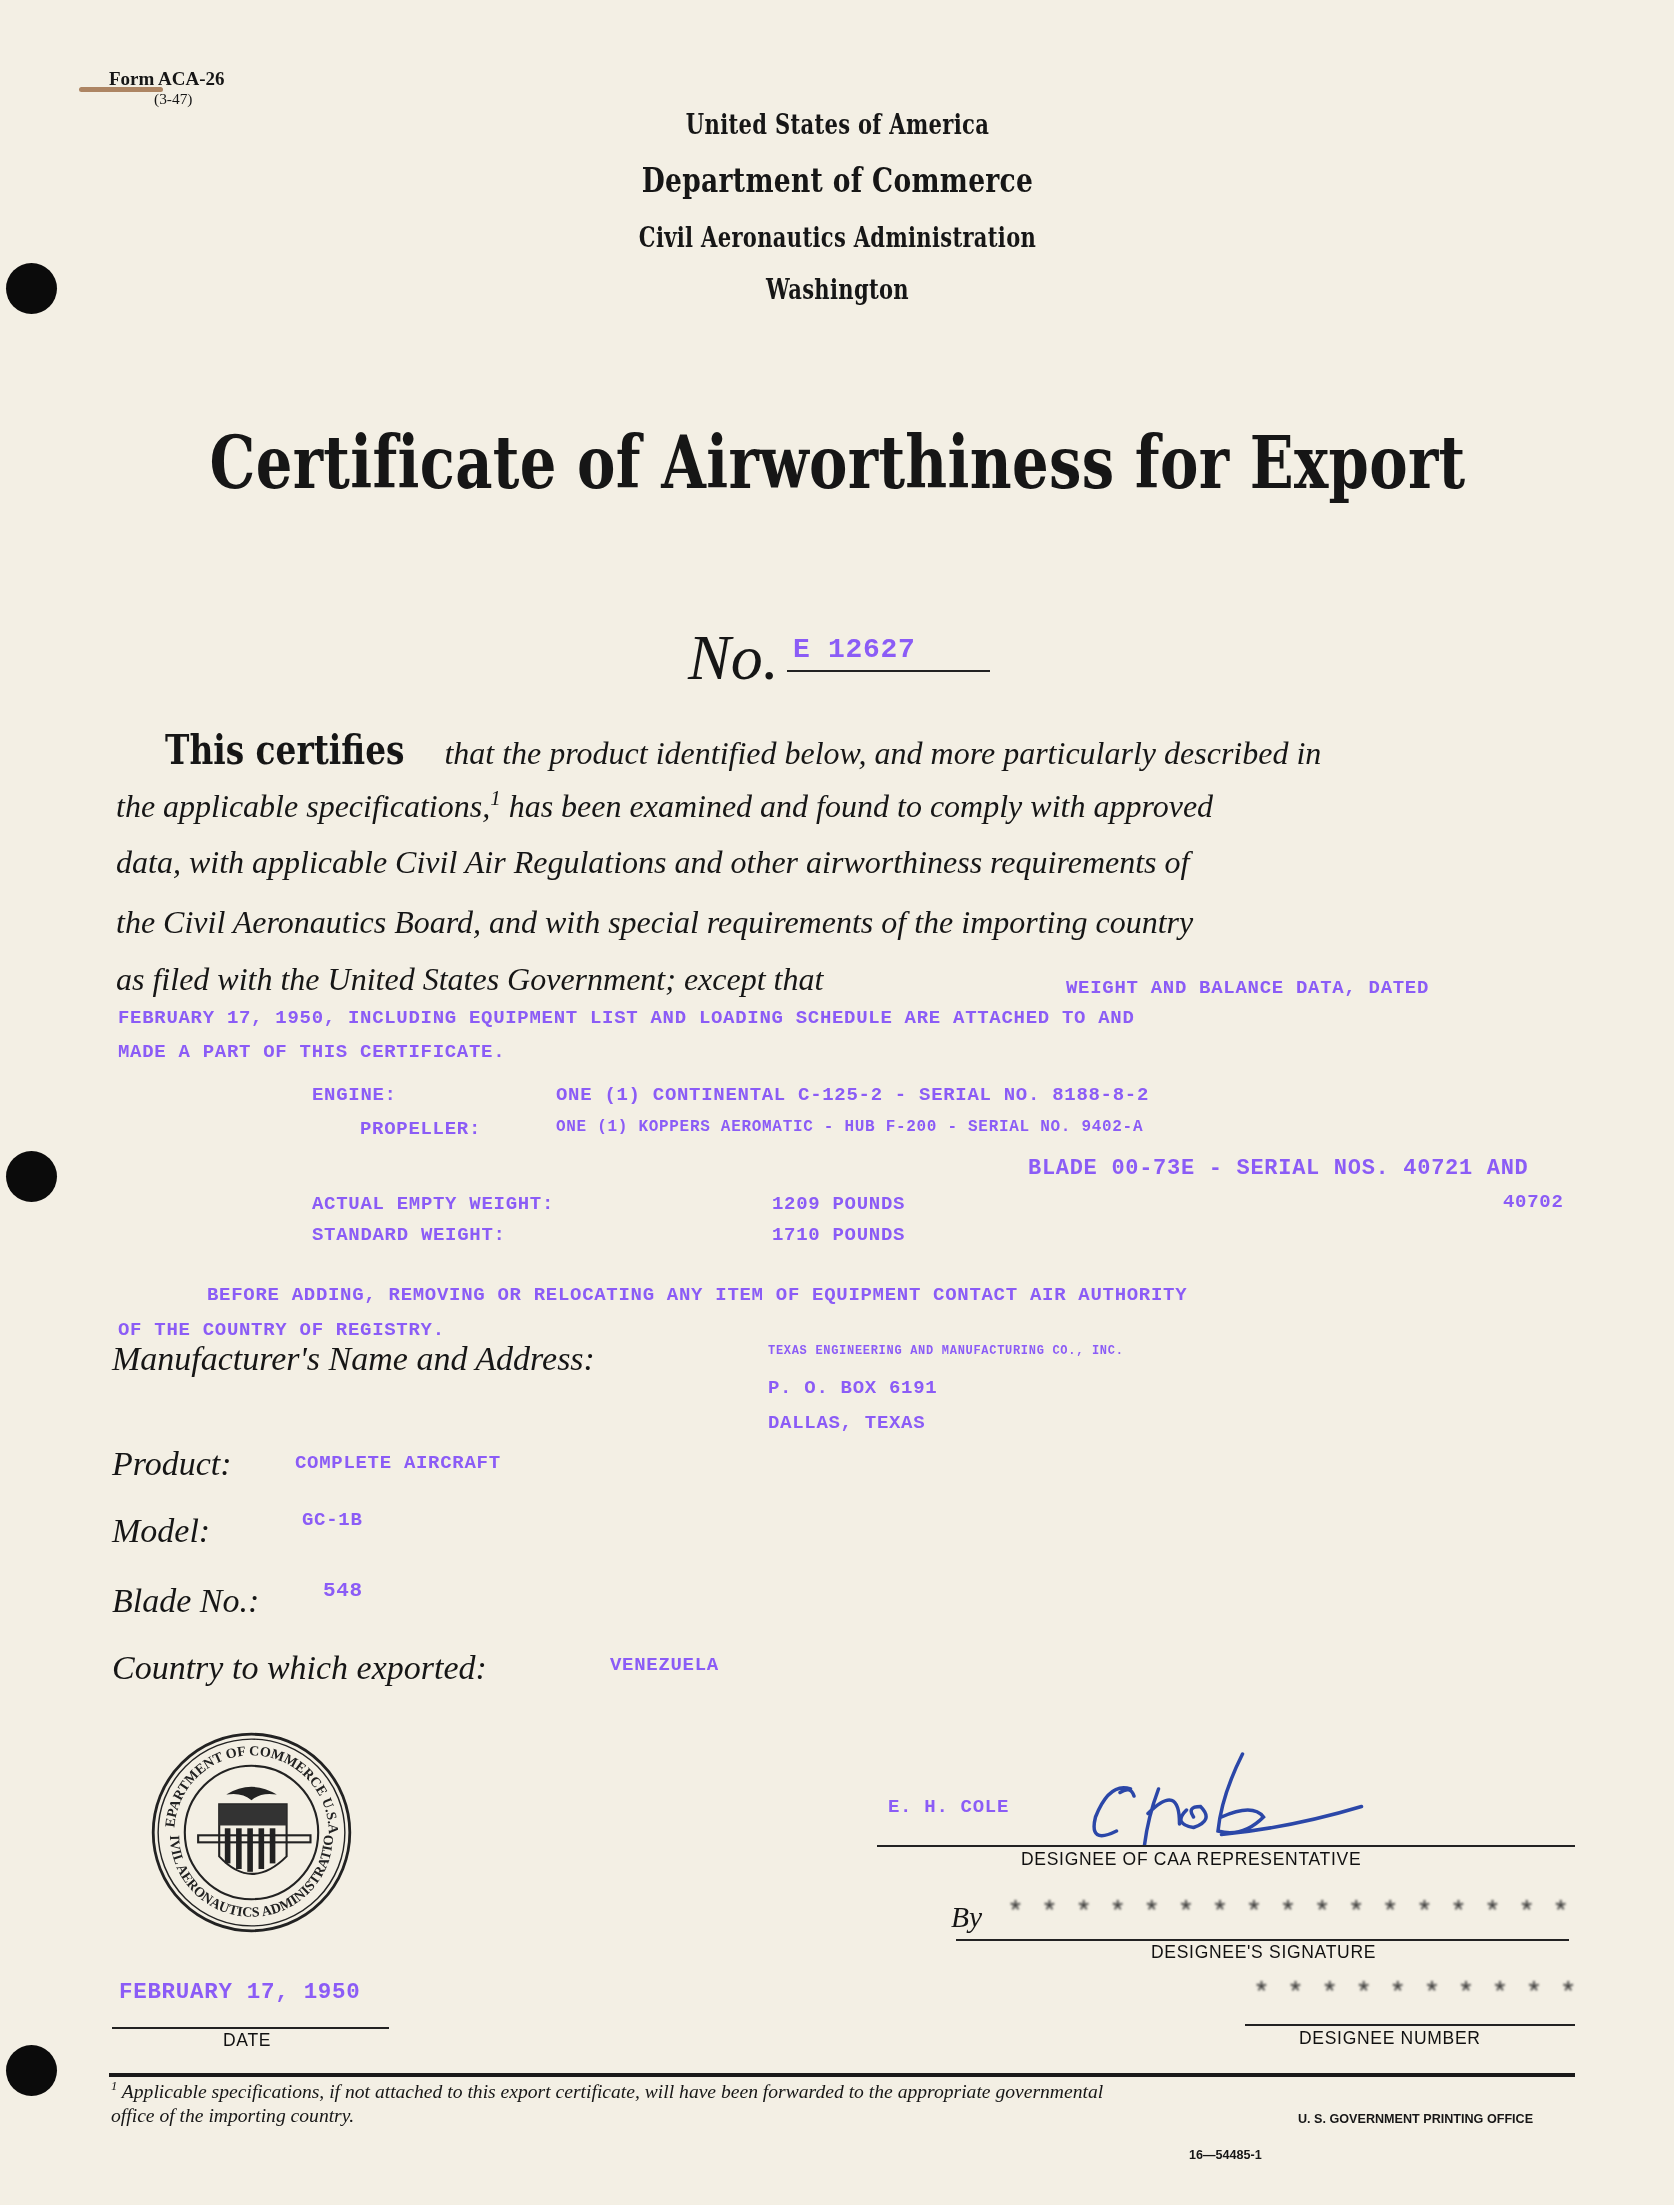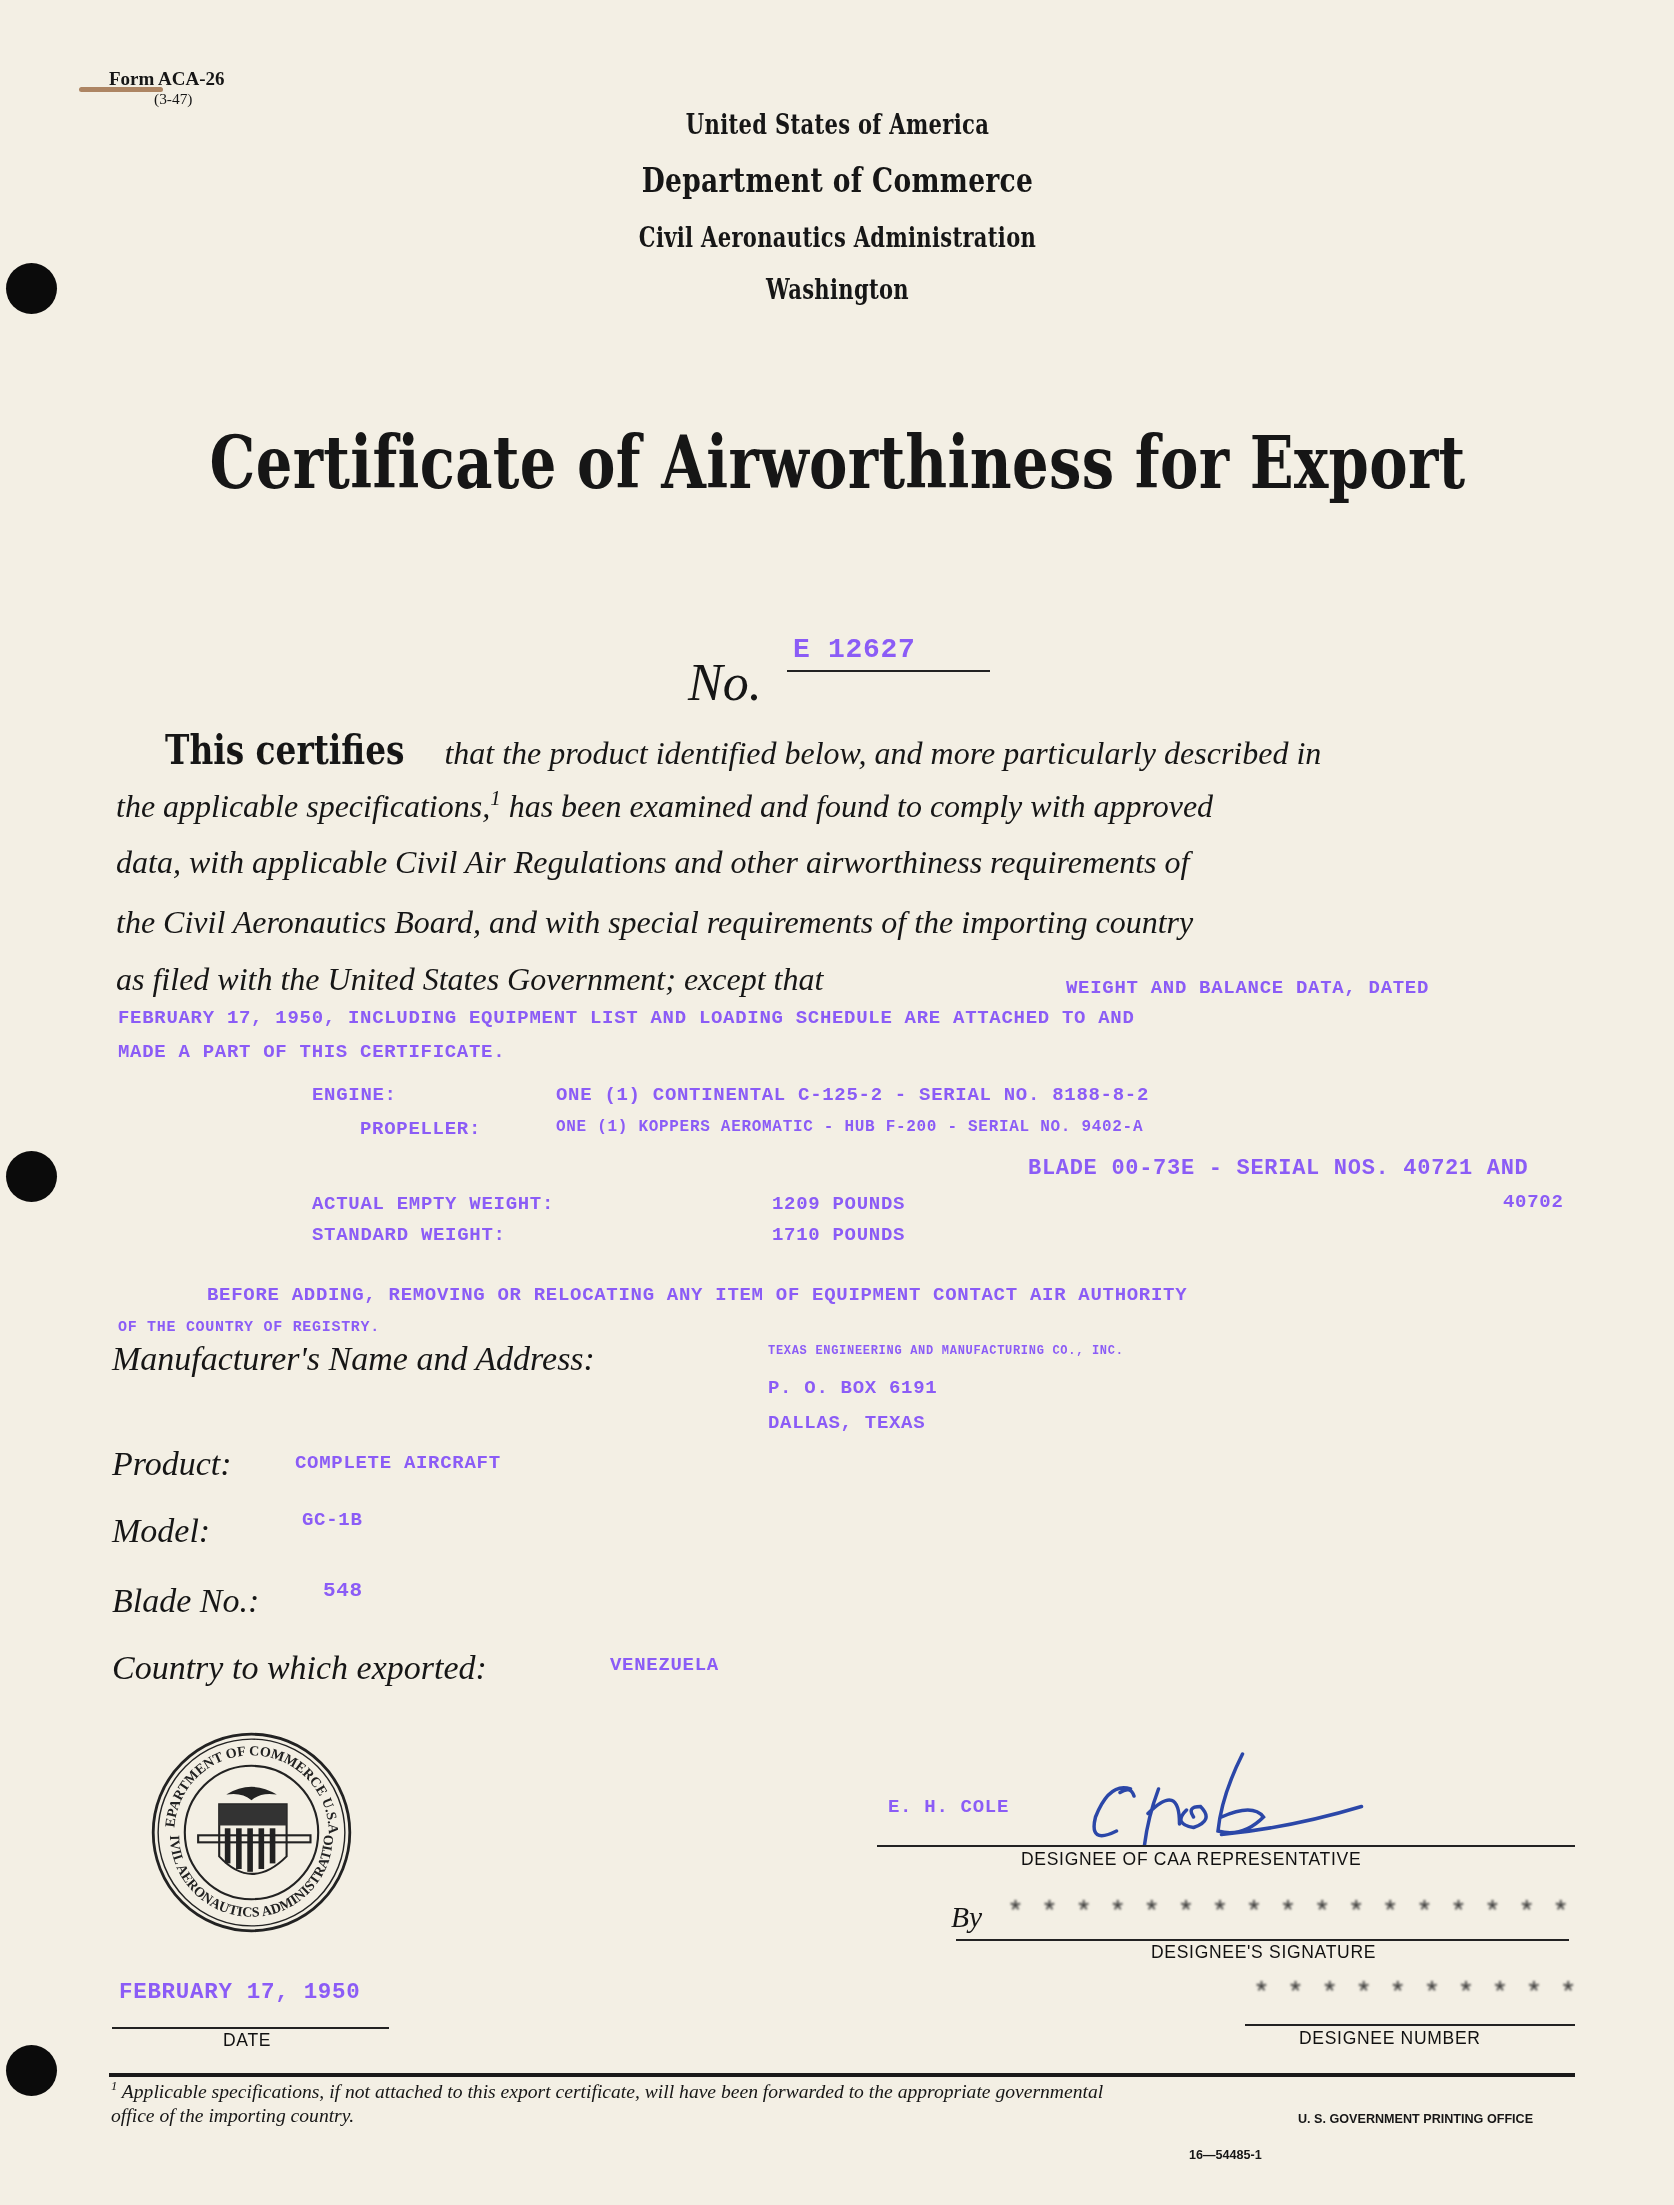--- a/index.html
+++ b/index.html
@@ -16,21 +16,21 @@
   .form-rev { left: 154px; top: 91px; font-size: 15.4px; line-height: 1; }
   .stain { left: 79px; top: 87px; width: 84px; height: 4.9px; background: #9b6a42; border-radius: 2.8px; opacity: .8; }
   .blackletter { font-family: "DejaVu Serif", serif; font-weight: bold; transform: scaleX(0.78); transform-origin: center; letter-spacing: 0.4px; }
   .hdr { left: 0; width: 1675px; text-align: center; }
   .hdr1 { top: 109px; font-size: 27px; }
   .hdr2 { top: 160px; font-size: 34px; }
   .hdr3 { top: 222px; font-size: 27px; }
   .hdr4 { top: 274px; font-size: 27px; }
   .title { top: 420px; left: 0; width: 1675px; text-align: center; font-size: 72px; transform: scaleX(0.8); }
   .script { font-family: "Liberation Serif", serif; font-style: italic; }
-  .no-label { left: 688px; top: 621px; font-size: 52px; margin-top: 32px; }
+  .no-label { left: 688px; top: 621px; font-size: 64px; }
   .no-line { left: 787px; top: 670px; width: 203px; height: 2.1px; background: #222; }
   .typed { font-family: "Liberation Mono", monospace; font-weight: bold; color: #8b5cf6; text-transform: uppercase; filter: blur(0.6px); letter-spacing: 0.7px; }
   .no-val { left: 793px; top: 634px; font-size: 28px; }
   .this-cert { font-family: "DejaVu Serif", serif; font-weight: bold; font-style: normal; font-size: 41px; display: inline-block; transform: scaleX(0.8); transform-origin: left; margin-right: -28px; }
   .pline { position: absolute; left: 116px; font-size: 32px; white-space: nowrap; }
   .t30 { font-size: 21px; }
   .label-script { font-size: 34px; }
   .sig-line { height: 2.1px; background: #222; }
   .caption { font-family: "Liberation Sans", sans-serif; font-size: 17.5px; letter-spacing: 0.7px; color: #111; }
   .dots { font-family: "Liberation Sans", sans-serif; font-size: 28px; letter-spacing: 7.7px; color: #2e2e2e; filter: blur(0.8px); }
@@ -83,21 +83,21 @@
 <div class="abs typed" style="left:312px; top:1118px; font-size:19px;margin-left:48px;">Propeller:</div>
 <div class="abs typed" style="left:556px; top:1118px; font-size:16px; white-space:nowrap;">One (1) Koppers Aeromatic - Hub F-200 - Serial No. 9402-A</div>
 <div class="abs typed" style="left:1028px; top:1156px; font-size:22px; white-space:nowrap;">Blade 00-73E - Serial Nos. 40721 and</div>
 <div class="abs typed" style="left:1503px; top:1191px; font-size:19px;">40702</div>
 <div class="abs typed" style="left:312px; top:1193px; font-size:19px;">Actual Empty Weight:</div>
 <div class="abs typed" style="left:772px; top:1193px; font-size:19px;">1209 pounds</div>
 <div class="abs typed" style="left:312px; top:1224px; font-size:19px;">Standard Weight:</div>
 <div class="abs typed" style="left:772px; top:1224px; font-size:19px;">1710 pounds</div>
 
 <div class="abs typed" style="left:207px; top:1284px; font-size:19px; white-space:nowrap;">Before adding, removing or relocating any item of equipment contact Air Authority</div>
-<div class="abs typed" style="left:118px; top:1319px; font-size:15px;">of the Country of Registry.</div>
+<div class="abs typed" style="left:118px; top:1319px; font-size:19px;">of the Country of Registry.</div>
 
 <div class="abs script label-script" style="left:112px; top:1340px;">Manufacturer's Name and Address:</div>
 <div class="abs typed" style="left:768px; top:1344px; font-size:12px; white-space:nowrap;">Texas Engineering and Manufacturing Co., Inc.</div>
 <div class="abs typed" style="left:768px; top:1377px; font-size:19px;">P. O. Box 6191</div>
 <div class="abs typed" style="left:768px; top:1412px; font-size:19px;">Dallas, Texas</div>
 
 <div class="abs script label-script" style="left:112px; top:1445px;">Product:</div>
 <div class="abs typed" style="left:295px; top:1452px; font-size:19px;">Complete Aircraft</div>
 <div class="abs script label-script" style="left:112px; top:1512px;">Model:</div>
 <div class="abs typed" style="left:302px; top:1509px; font-size:19px;">GC-1B</div>

